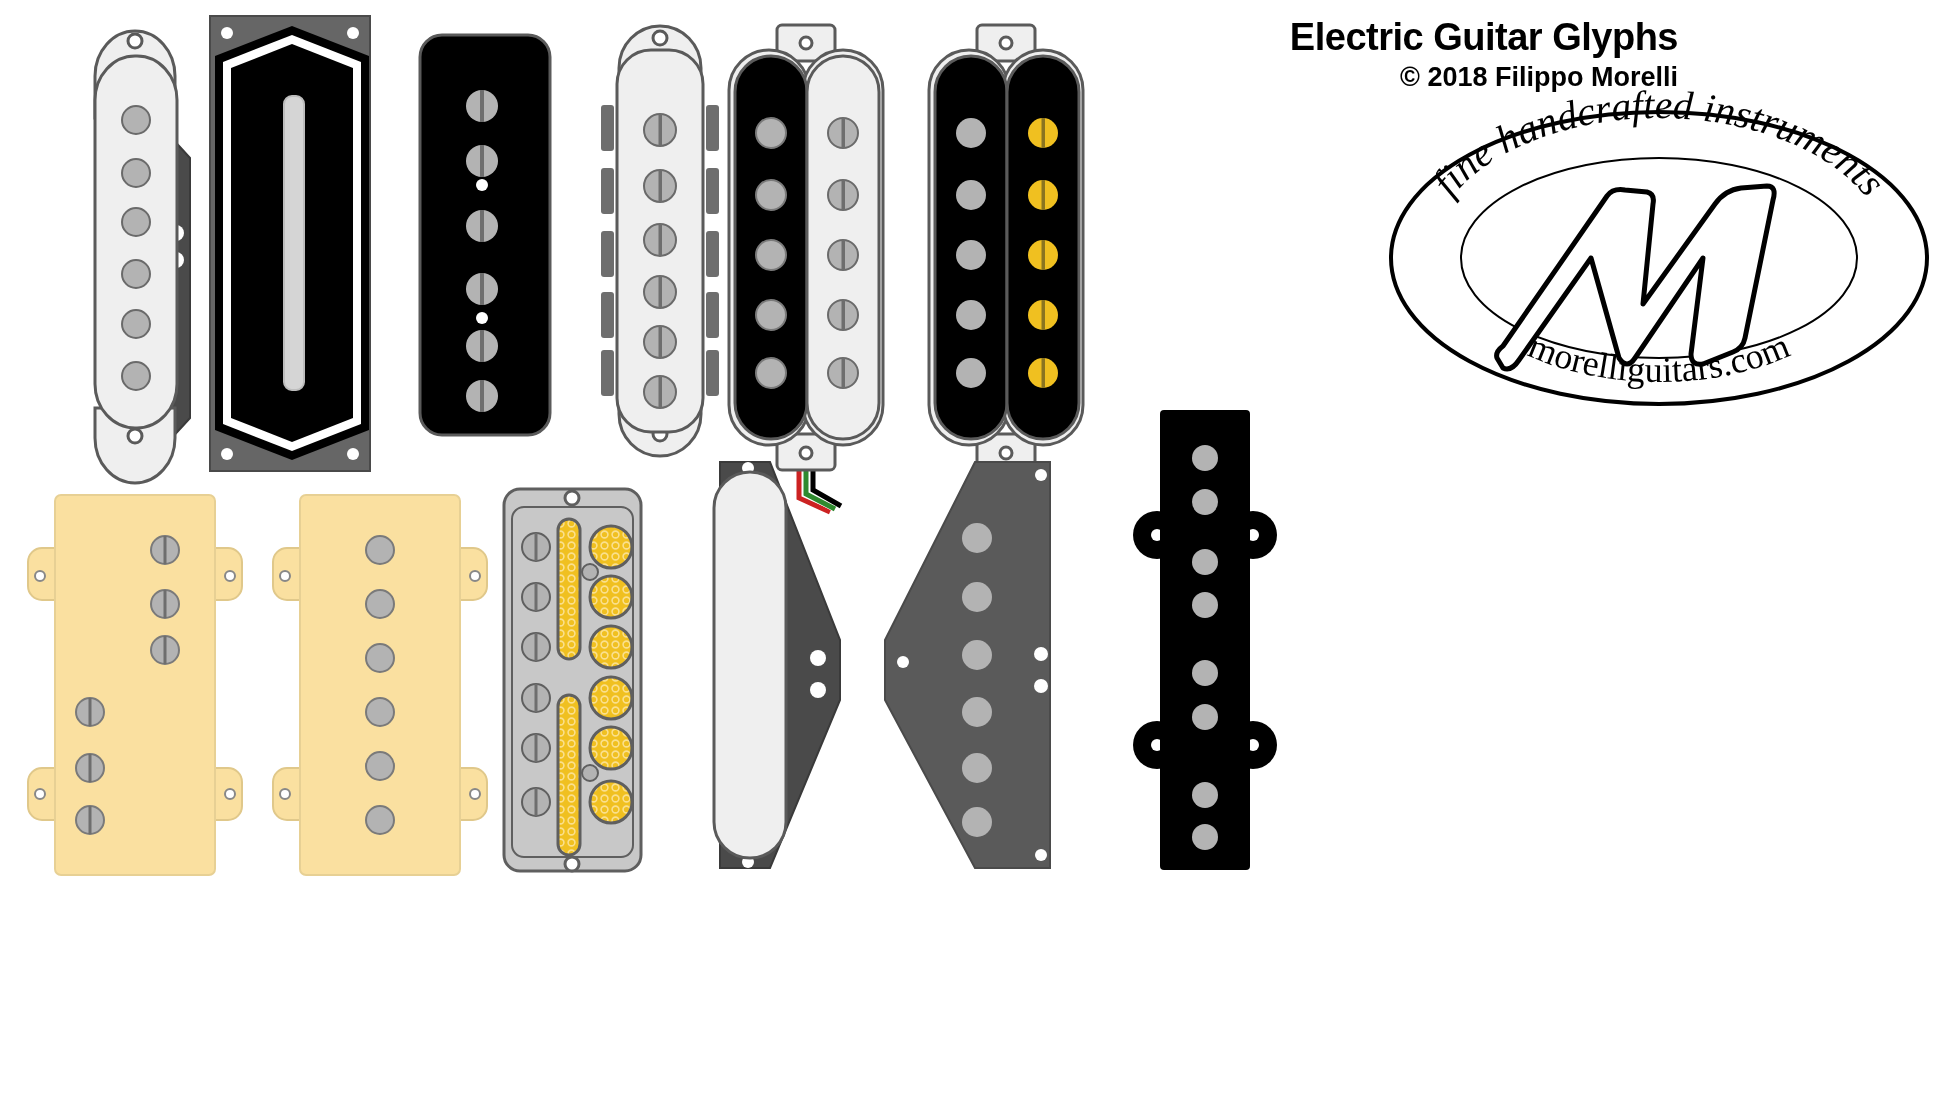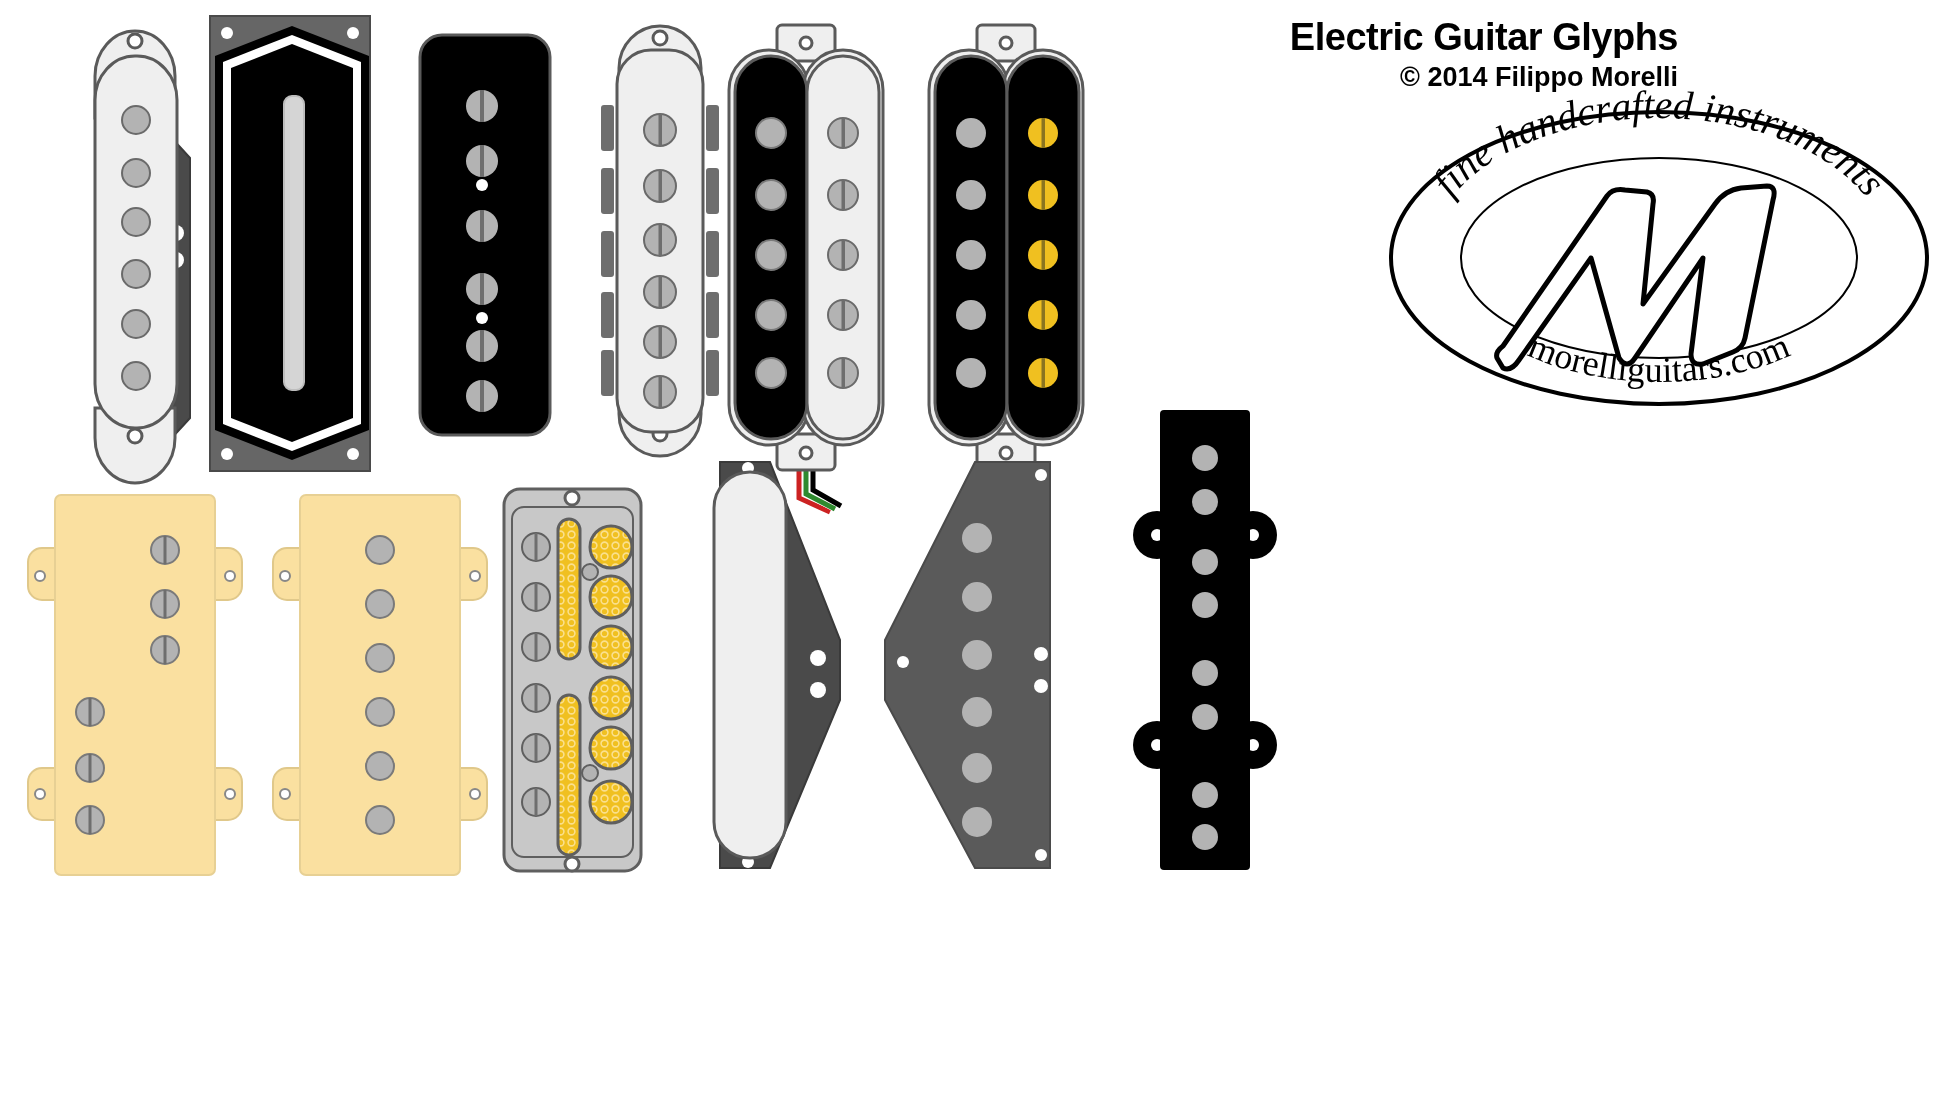--- a/index.html
+++ b/index.html
@@ -231,21 +231,21 @@
             <rect x="126.5" y="160" width="3.5" height="30"></rect>
           <rect x="126.5" y="220" width="3.5" height="30"></rect>
             <rect x="126.5" y="280" width="3.5" height="30"></rect>
           <rect x="126.5" y="338" width="3.5" height="30"></rect>
         </g>
       </g>
     </svg>
   </div>
 
   <div class="title">Electric Guitar Glyphs</div>
-  <div class="copy">© 2014 Filippo Morelli</div>
+  <div class="copy">© 2018 Filippo Morelli</div>
 
   <div class="logo">
     <svg width="548" height="300" viewBox="0 0 548 300">
       <defs>
         <path id="arcTop" d="M 44 150 A 230 140 0 0 1 504 150"></path>
         <path id="arcBot" d="M 62 150 A 212 124 0 0 0 486 150"></path>
       </defs>
       <ellipse cx="274" cy="150" rx="268" ry="146" fill="#fff" stroke="#000" stroke-width="4"></ellipse>
       <ellipse cx="274" cy="150" rx="198" ry="100" fill="#fff" stroke="#000" stroke-width="2"></ellipse>
       <text font-family="'Liberation Serif',serif" font-style="italic" font-size="40" fill="#000">

